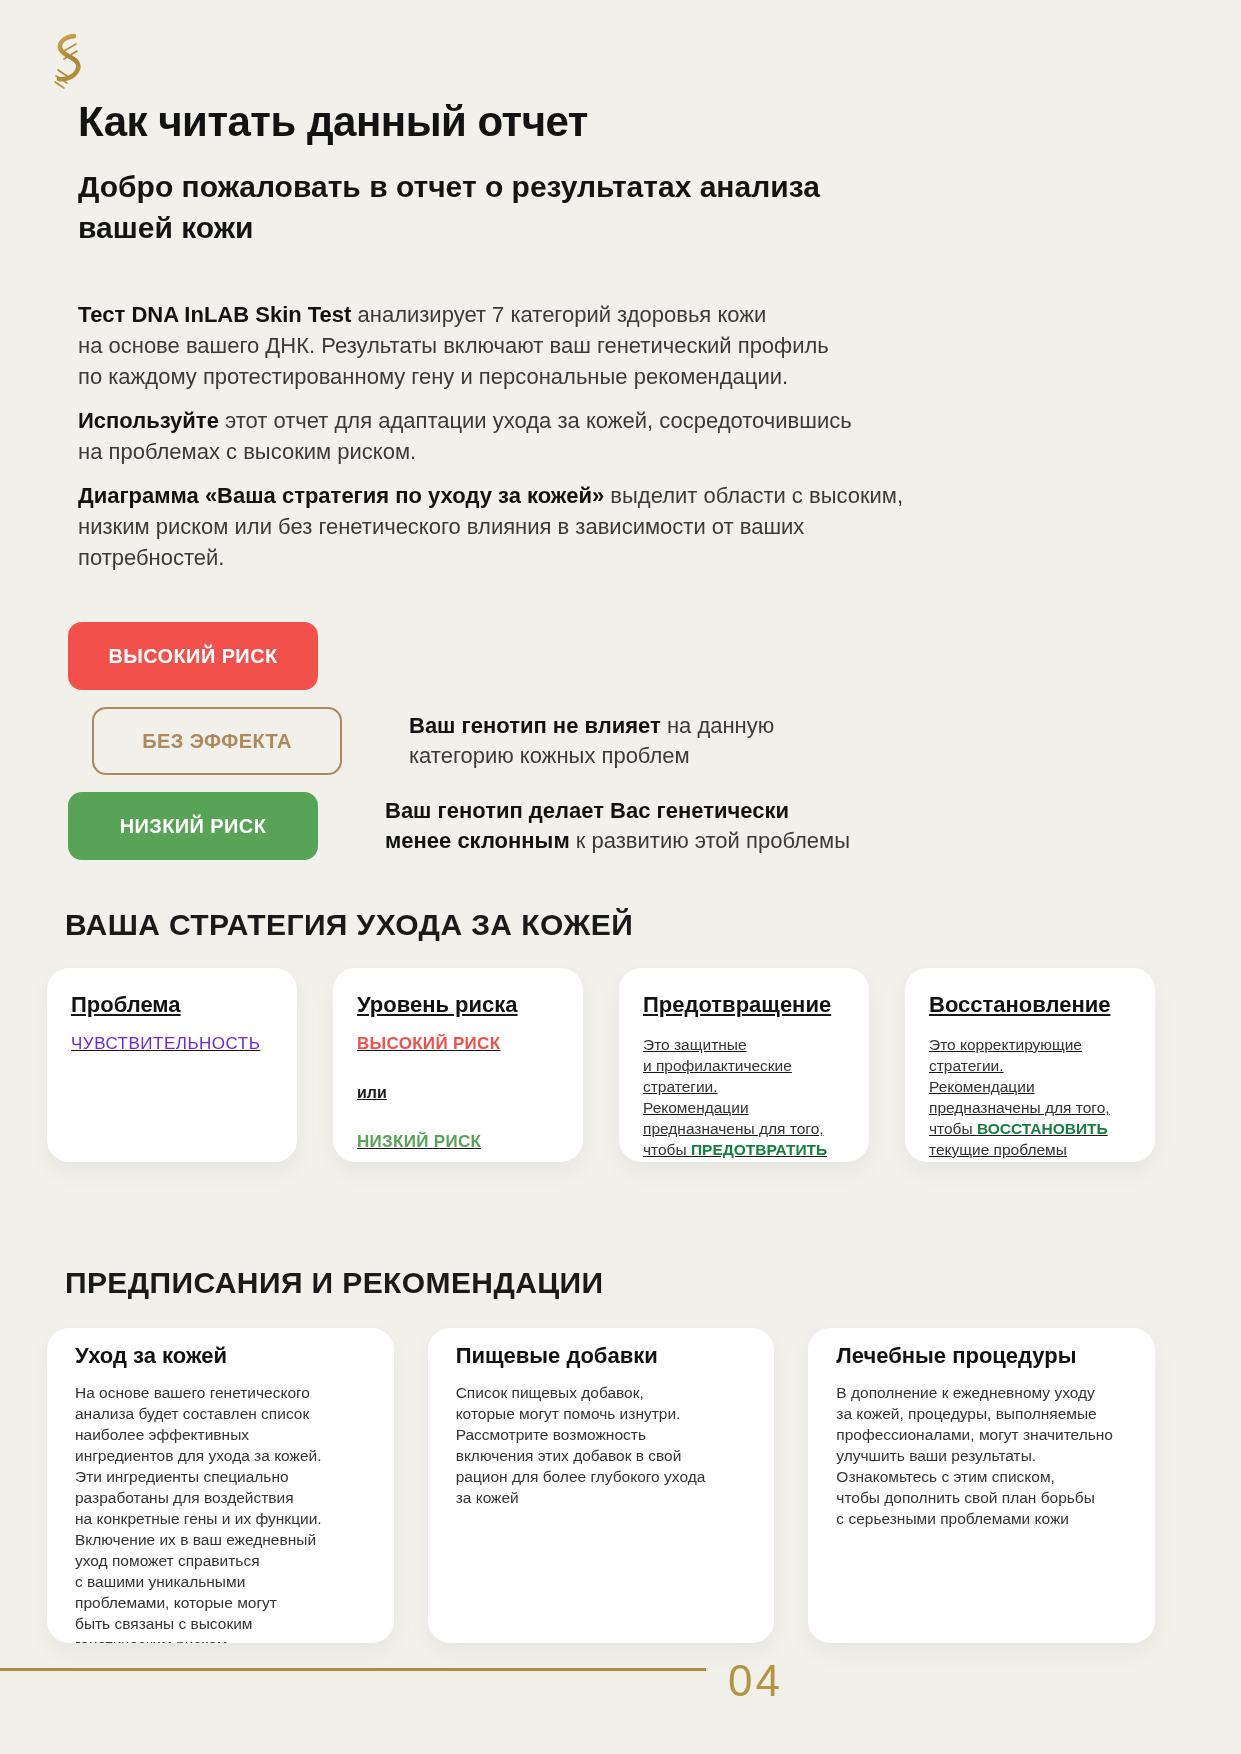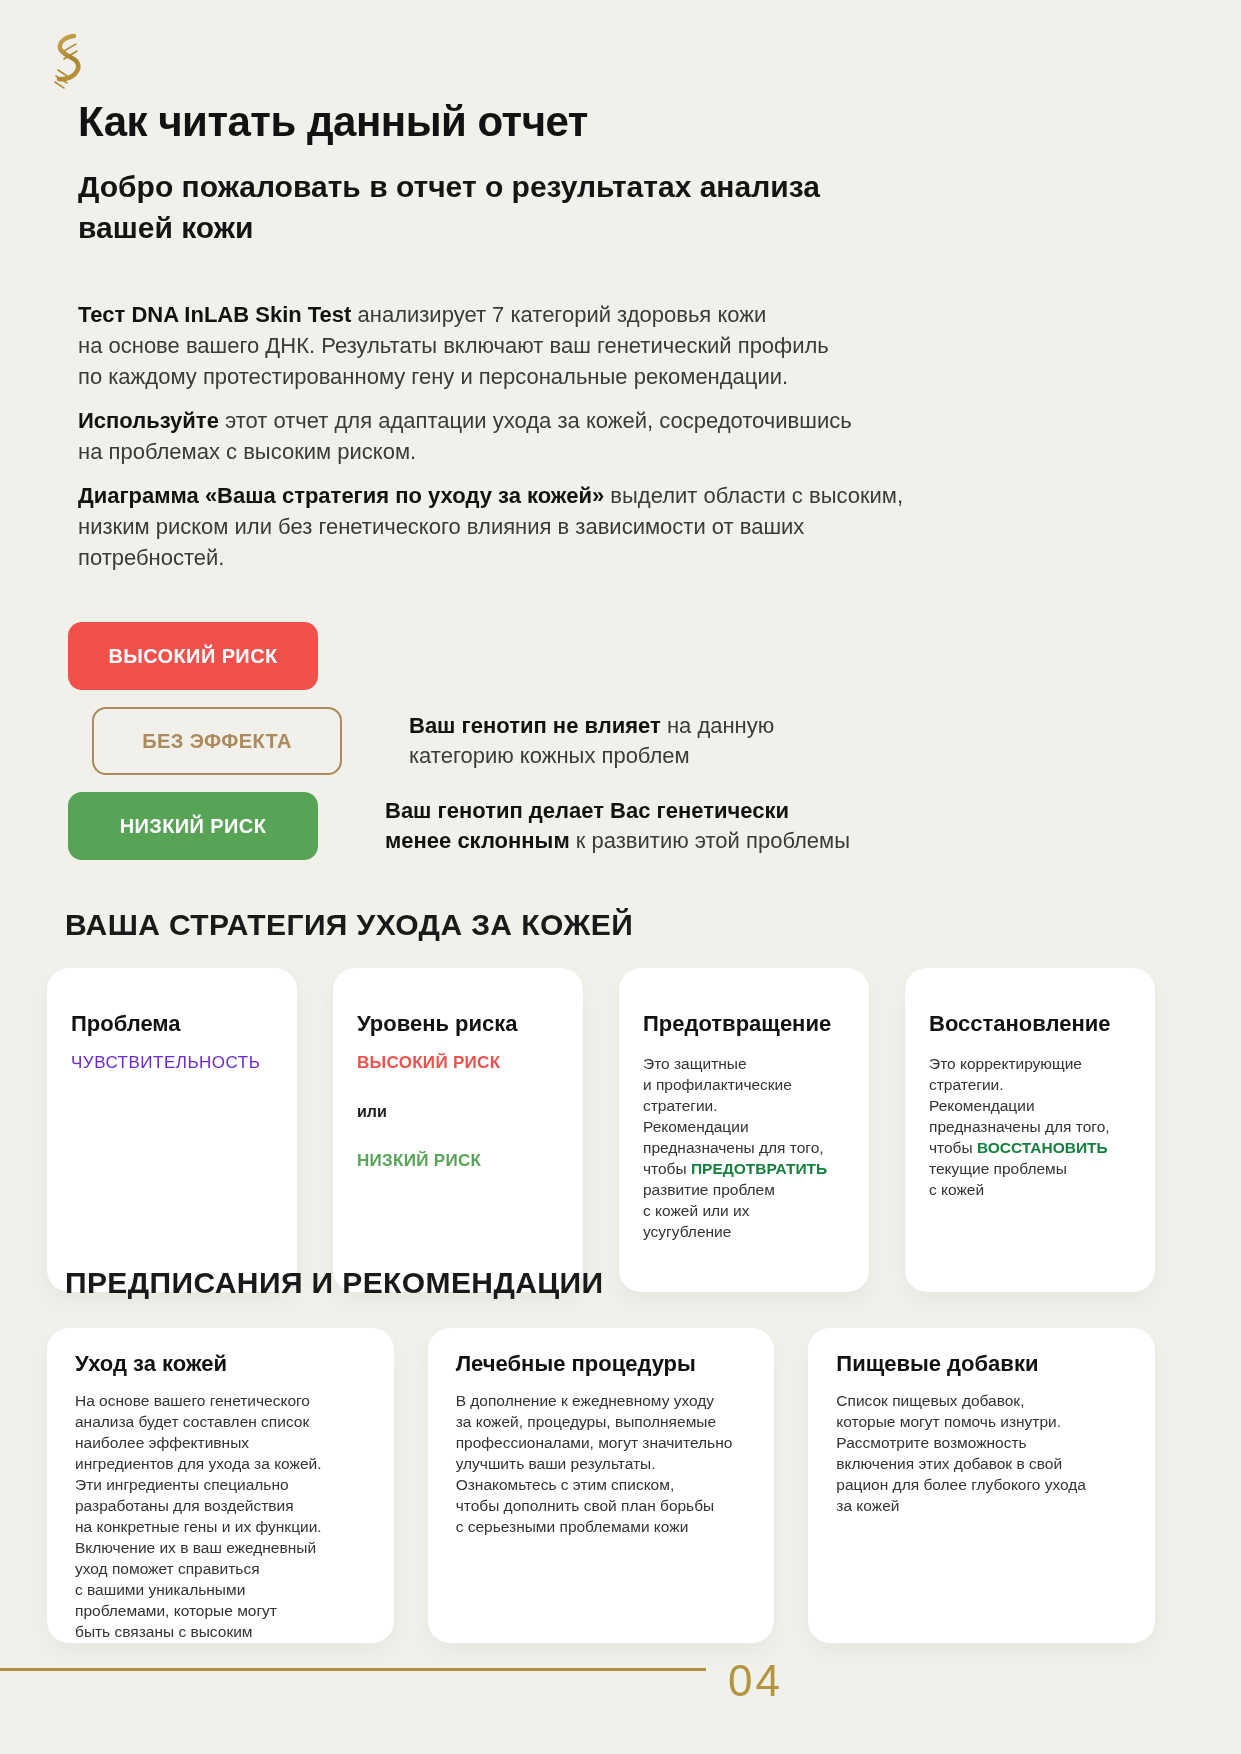--- a/index.html
+++ b/index.html
@@ -29,28 +29,28 @@
   .s1{top:908px;}
   .s2{top:1266px;}
 
   .card{background:var(--card,#ffffff);border-radius:22px;box-sizing:border-box;
         box-shadow:0 10px 24px rgba(0,0,0,0.045);}
   .card h4{margin:0 0 16px;font-size:22px;font-weight:700;color:#121212;}
   .card-body{margin:0;font-size:15.5px;line-height:21px;white-space:pre-line;color:#333333;}
   .card-body b{color:#15803d;}
 
   .strategy-row{position:absolute;left:47px;top:968px;width:1108px;display:grid;grid-template-columns:repeat(4,1fr);gap:36px;}
-  .strategy-row .card{height:324px;padding:43px 24px;overflow:hidden;}
+  .strategy-row .card{height:194px;padding:24px 24px;overflow:hidden;text-decoration:underline;}
   .problem-value{margin:0;font-size:17px;letter-spacing:0.5px;color:#6d28d9;}
   .risk-high-text{margin:0;font-size:17px;font-weight:700;letter-spacing:0.3px;color:var(--risk-high,#f2504b);}
   .risk-or{margin:30px 0;font-size:16px;font-weight:700;color:#1d1d1d;}
   .risk-low-text{margin:0;font-size:17px;font-weight:700;letter-spacing:0.3px;color:var(--risk-low,#57a457);}
 
   .presc-row{position:absolute;left:47px;top:1328px;width:1108px;display:grid;grid-template-columns:repeat(3,1fr);gap:34px;}
-  .presc-row .card{height:315px;padding:24px 28px;overflow:hidden;}
+  .presc-row .card{height:315px;padding:16px 28px;overflow:hidden;}
   .presc-row .card h4{margin:0 0 14px;line-height:24px;}
   .presc-row .card-body{line-height:21px;}
 
   .footer-line{position:absolute;left:0;top:1668px;width:706px;height:3px;background:var(--gold,#ad8f3e);}
   .page-number{position:absolute;left:728px;top:1656px;font-size:44px;letter-spacing:3px;color:var(--page-number-gold,#b4953f);}
 </style>
 </head>
 <body>
 
 <div class="page">
@@ -151,36 +151,36 @@
 разработаны для воздействия
 на конкретные гены и их функции.
 Включение их в ваш ежедневный
 уход поможет справиться
 с вашими уникальными
 проблемами, которые могут
 быть связаны с высоким
 генетическим риском</p>
     </div>
     <div class="card">
+      <h4>Пищевые добавки</h4>
+      <p class="card-body">Список пищевых добавок,
+которые могут помочь изнутри.
+Рассмотрите возможность
+включения этих добавок в свой
+рацион для более глубокого ухода
+за кожей</p>
+    </div>
+    <div class="card">
       <h4>Лечебные процедуры</h4>
       <p class="card-body">В дополнение к ежедневному уходу
 за кожей, процедуры, выполняемые
 профессионалами, могут значительно
 улучшить ваши результаты.
 Ознакомьтесь с этим списком,
 чтобы дополнить свой план борьбы
 с серьезными проблемами кожи</p>
     </div>
-    <div class="card">
-      <h4>Пищевые добавки</h4>
-      <p class="card-body">Список пищевых добавок,
-которые могут помочь изнутри.
-Рассмотрите возможность
-включения этих добавок в свой
-рацион для более глубокого ухода
-за кожей</p>
-    </div>
   </div>
 
   <div class="footer-line"></div>
   <div class="page-number">04</div>
 
 </div>
 
 </body></html>

